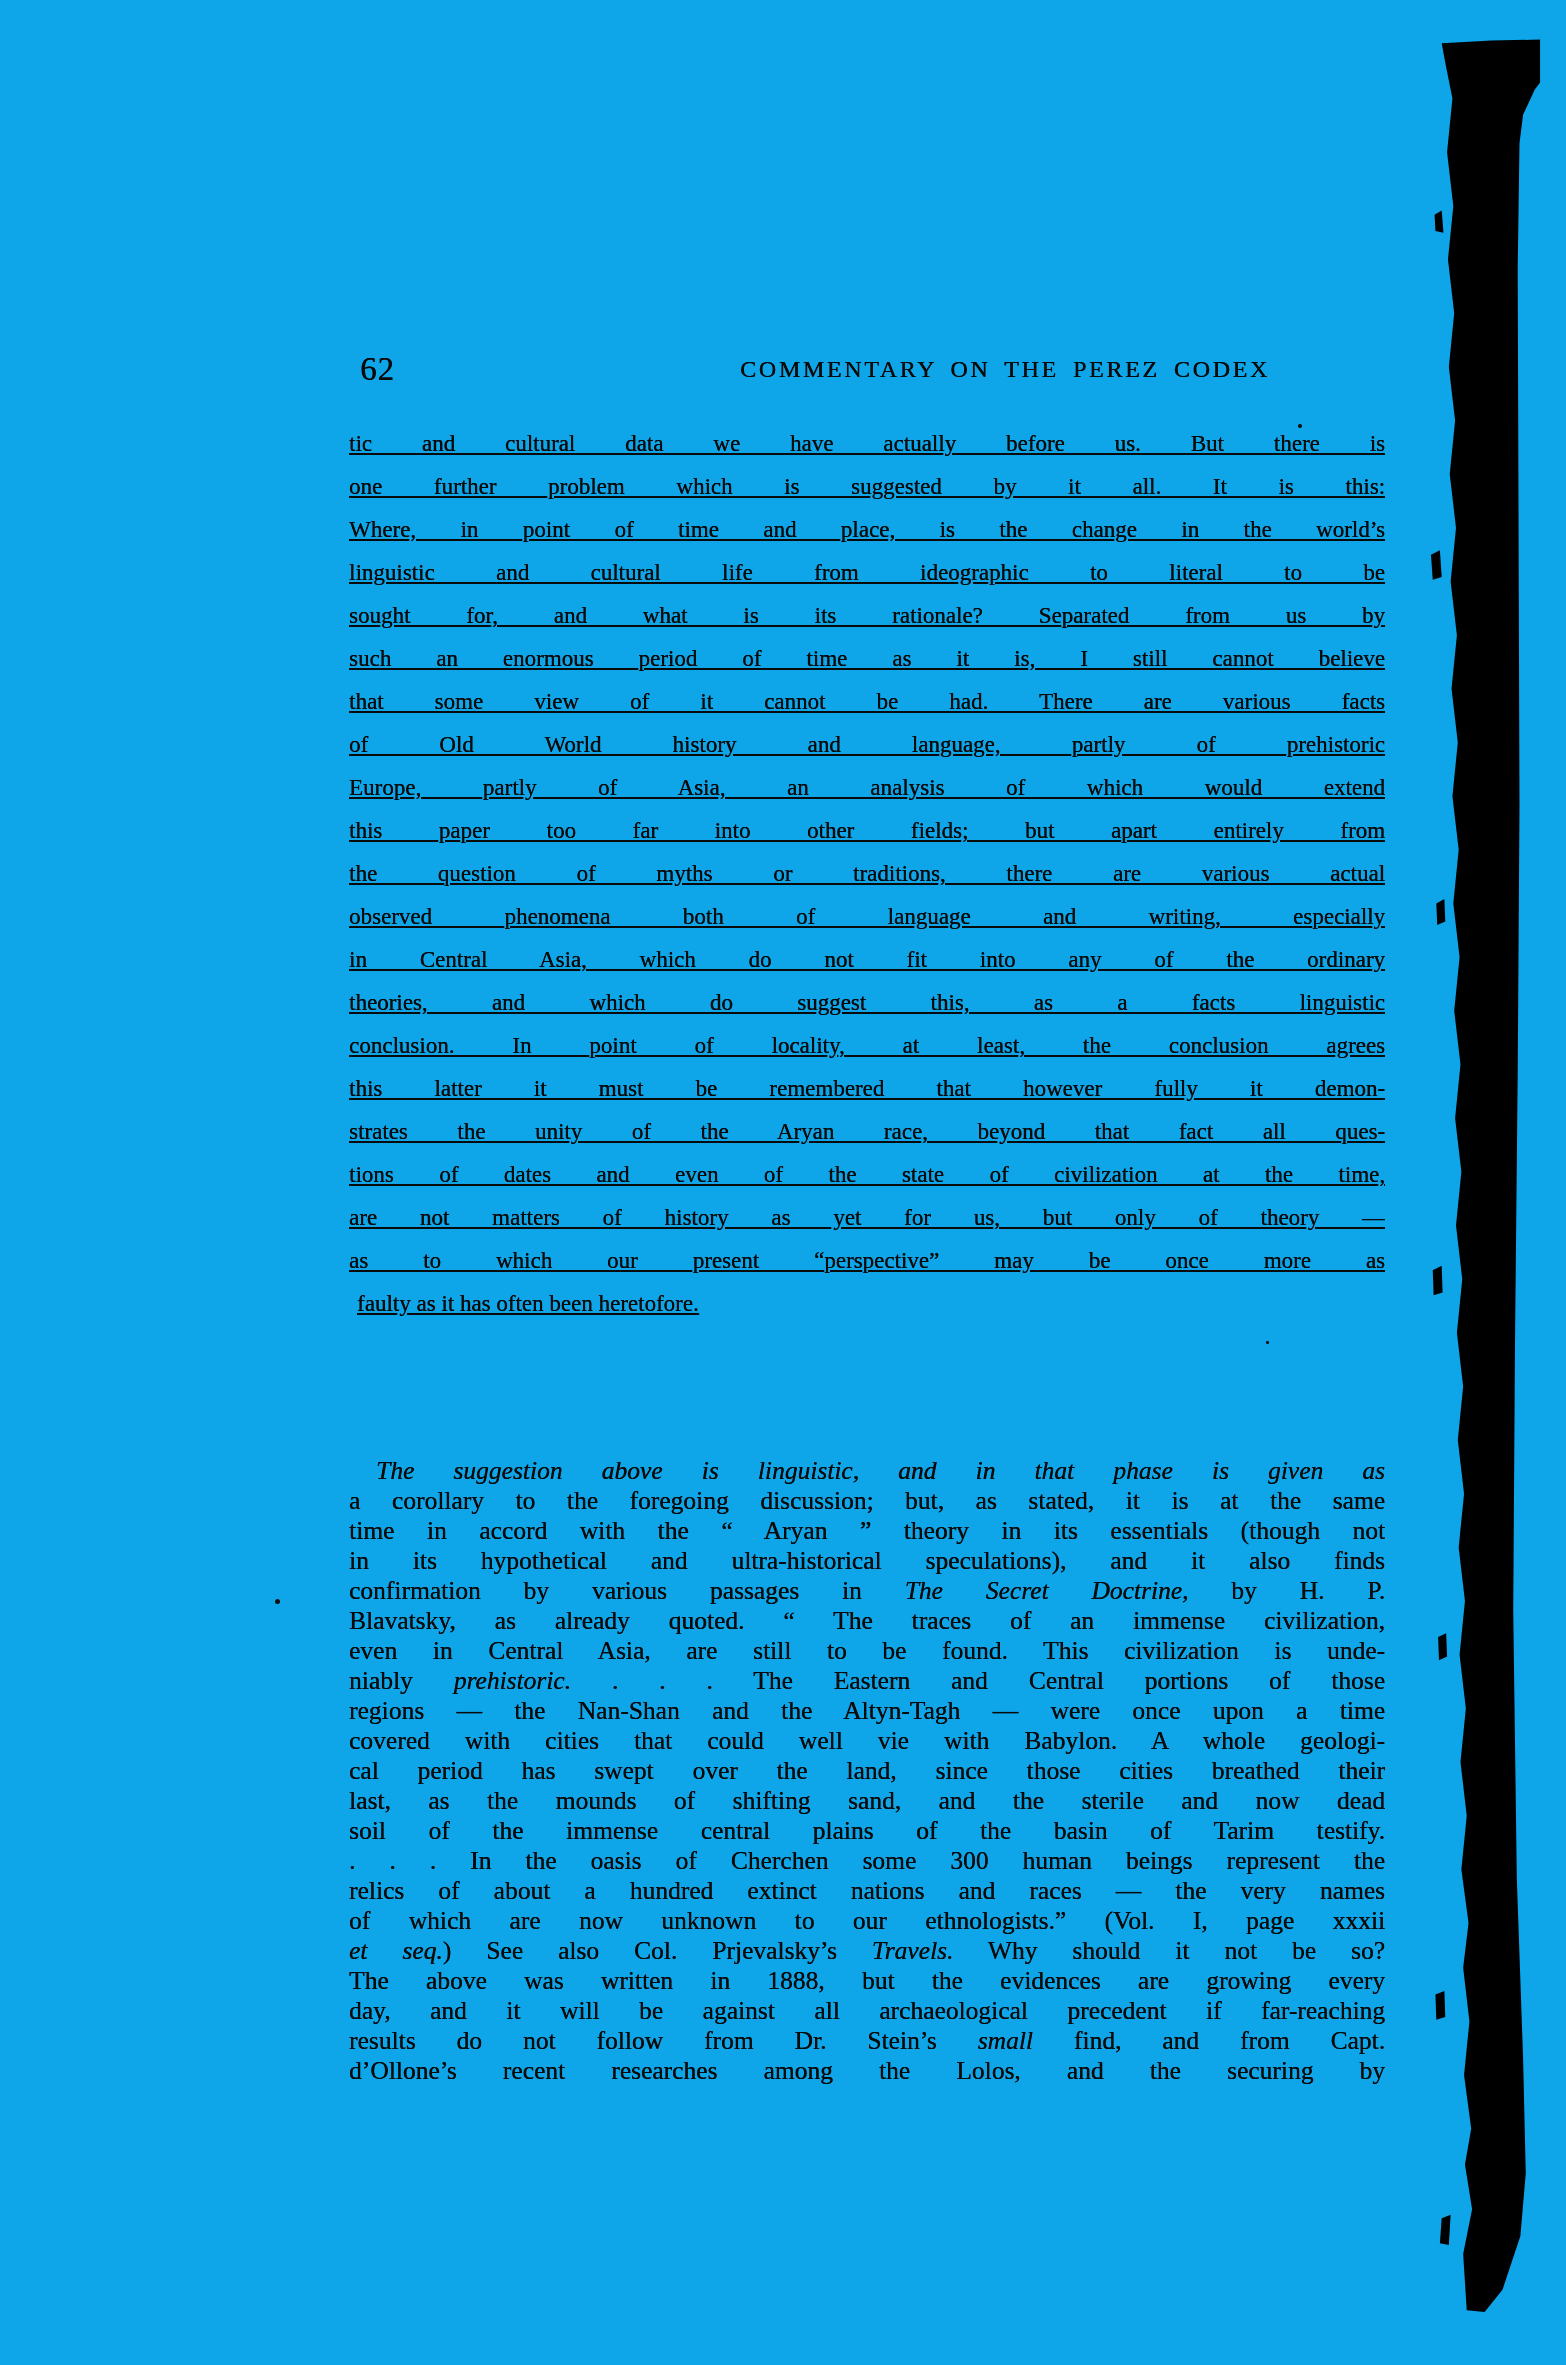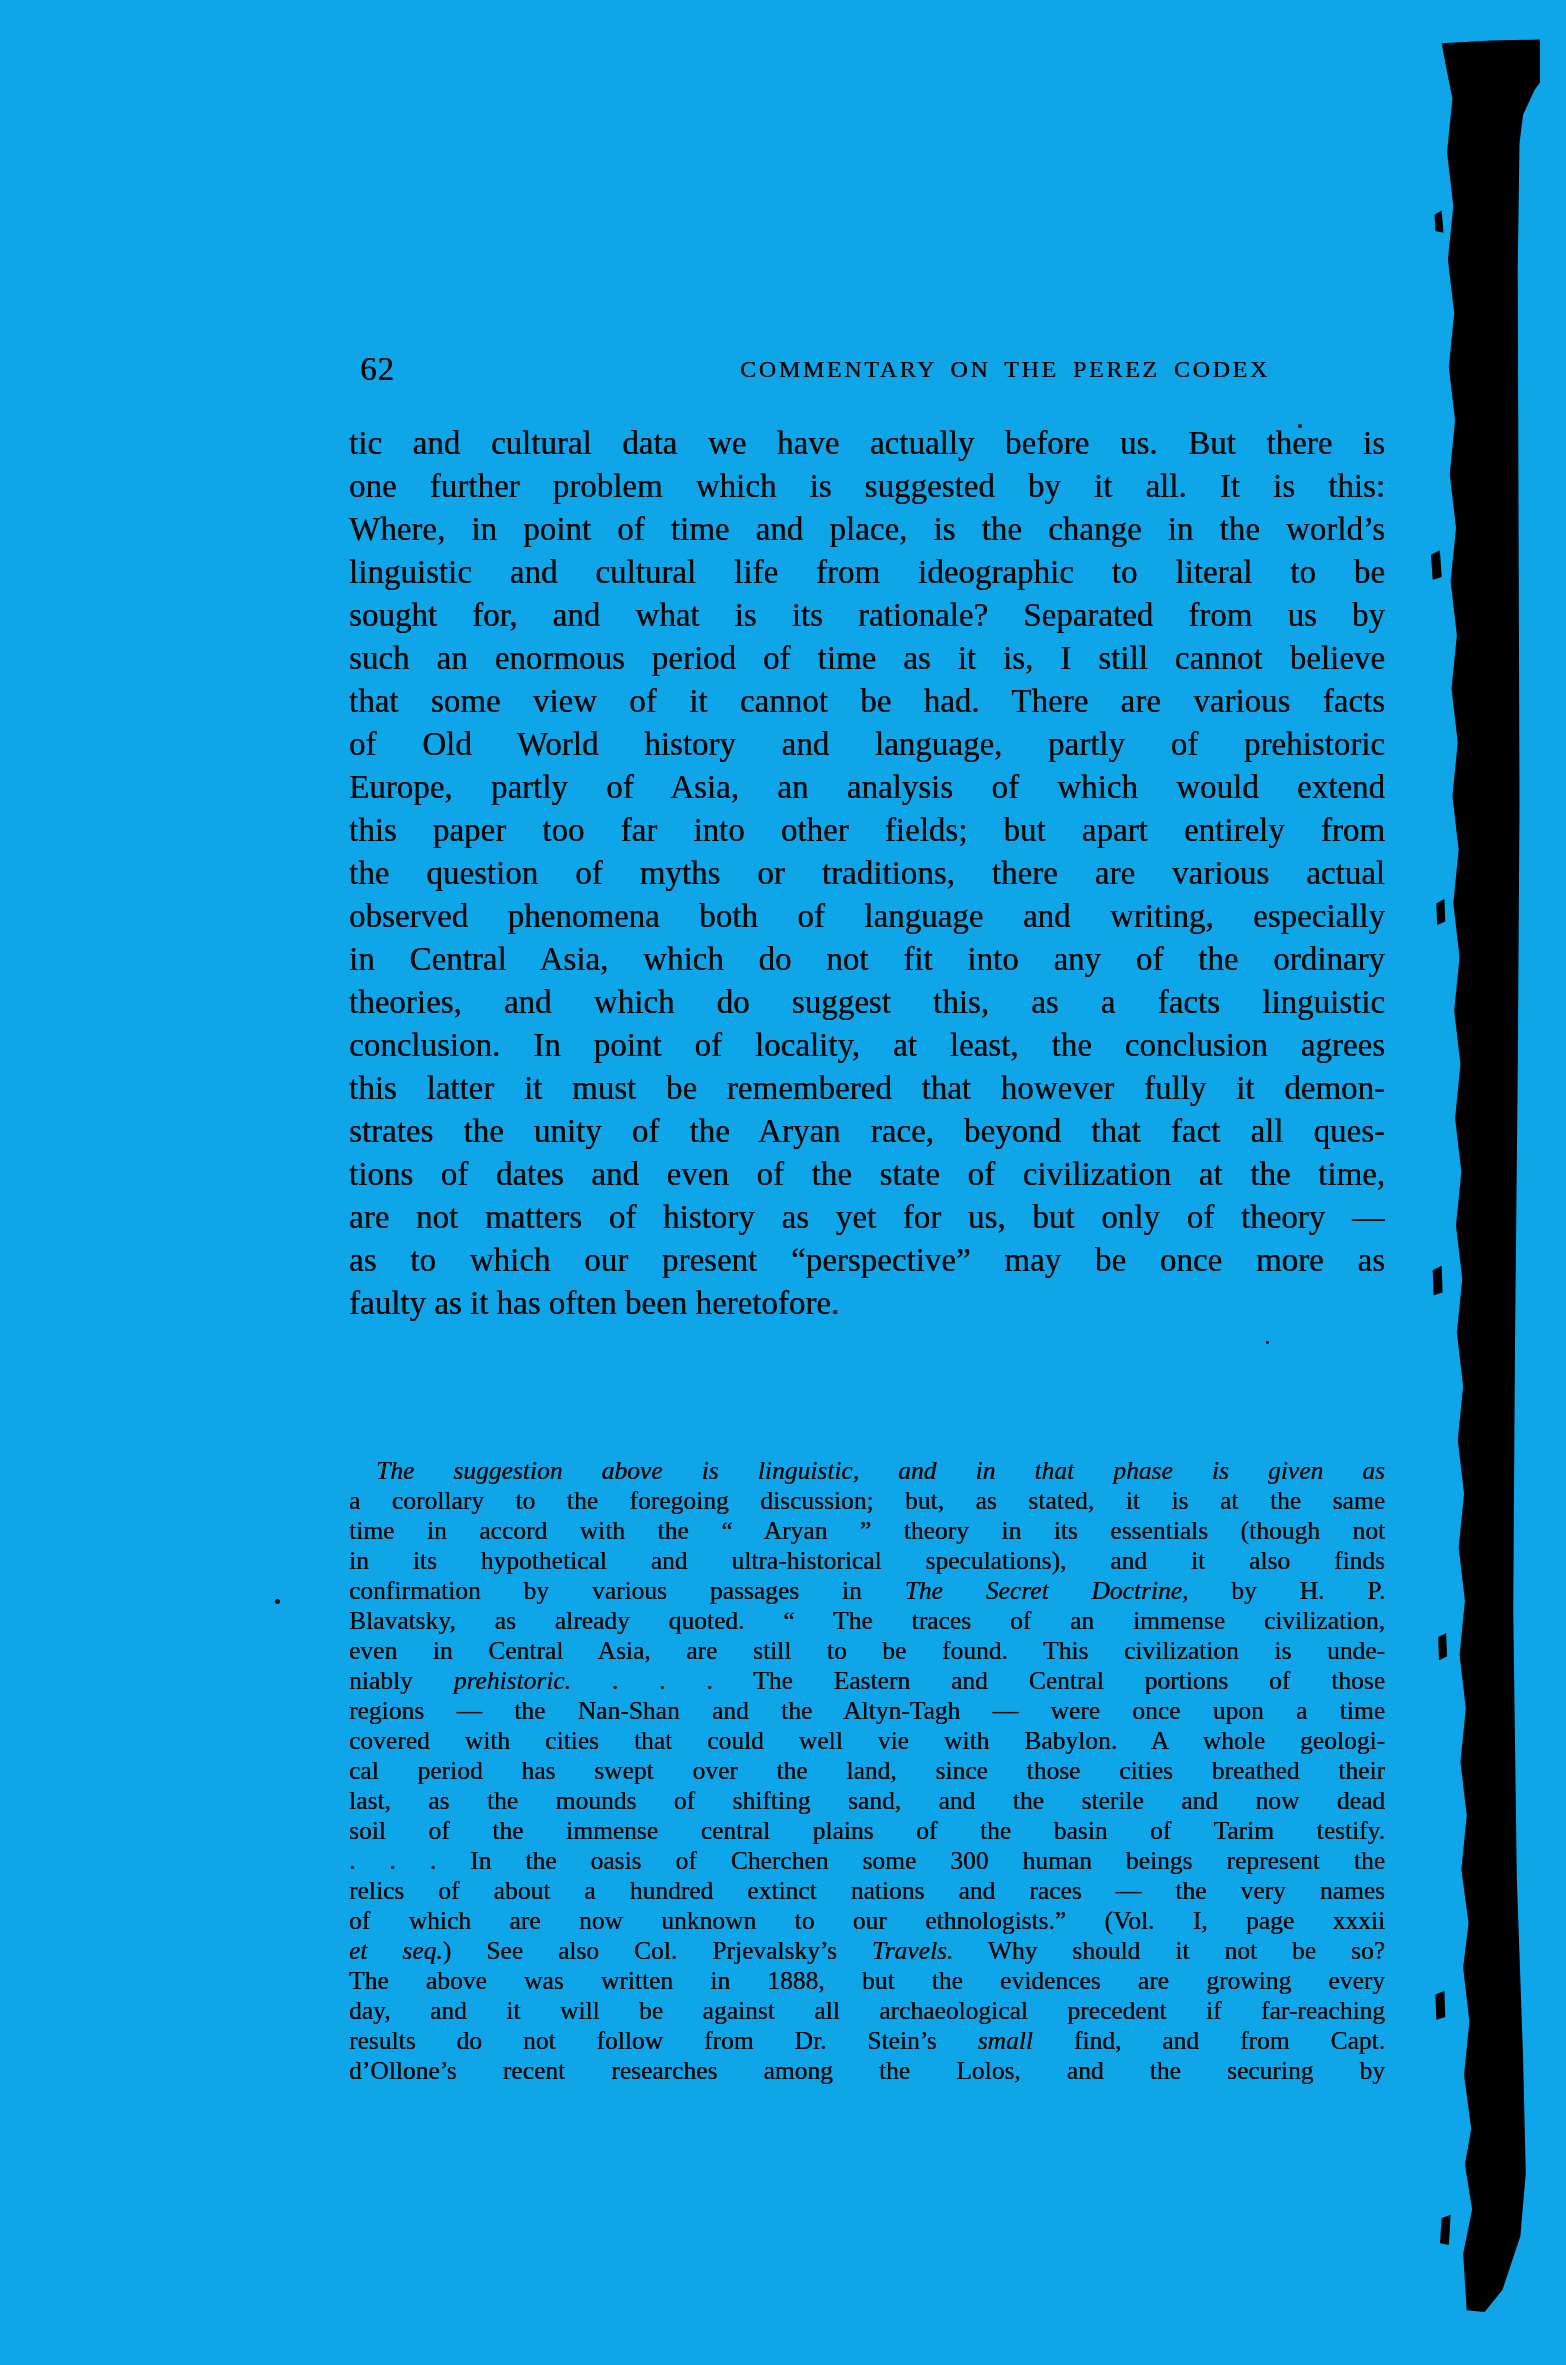--- a/index.html
+++ b/index.html
@@ -45,23 +45,24 @@
     text-shadow: 0.4px 0 0 currentColor;
   }
   
   .body-block {
     position: absolute;
     left: 349px;
     top: 422px;
     width: 1036px;
   }
   .body-block .tline {
-    font-size: 33px;
+    font-size: 23px;
     line-height: 43px;
     text-shadow: 0.3px 0 0 currentColor;
+    text-decoration: underline;
   }
   
   .footnote-block {
     position: absolute;
     left: 349px;
     top: 1456px;
     width: 1036px;
   }
   .footnote-block .tline {
     font-size: 25.5px;
@@ -73,20 +74,21 @@
   }
   
   .tline {
     text-align: justify;
     text-align-last: justify;
     white-space: normal;
     overflow: hidden;
   }
   .tline.ragged {
     text-align-last: left;
+    margin-left: 8px;
   }
   .tline i {
     font-style: italic;
   }
   
   .binding-band {
     position: absolute;
     top: 0;
     left: 0;
     width: 1566px;

